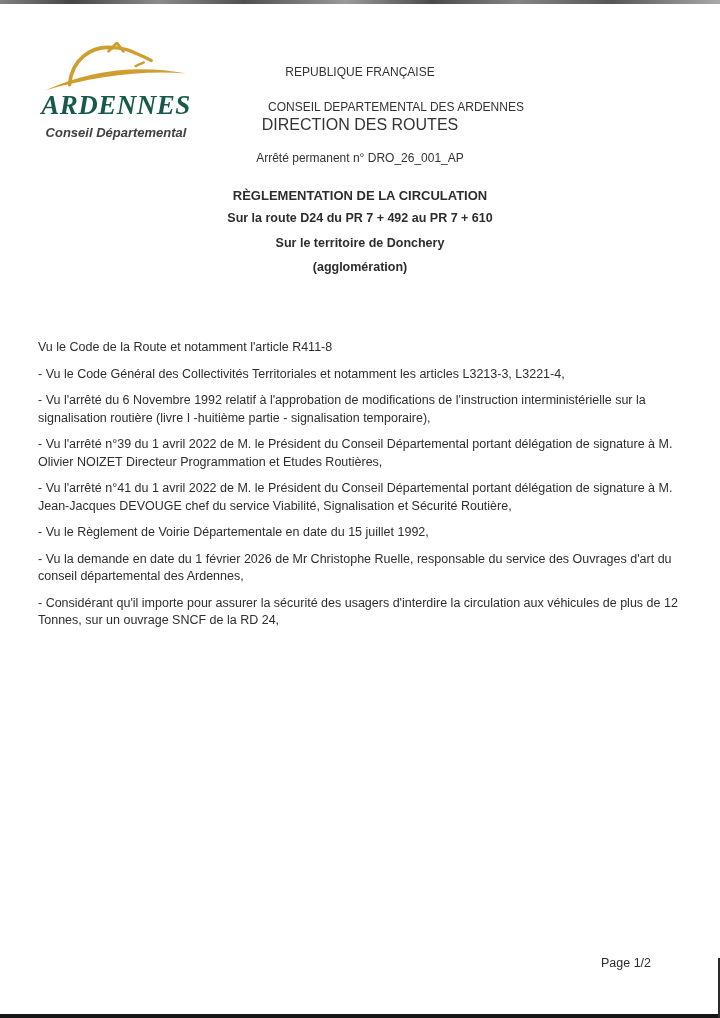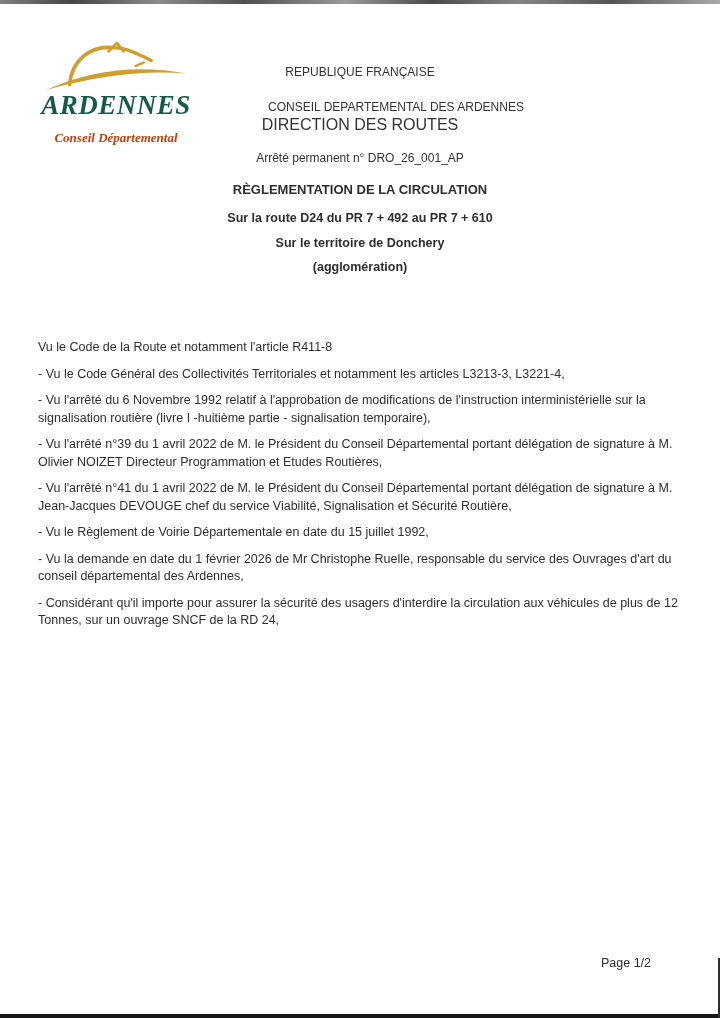--- a/index.html
+++ b/index.html
@@ -26,31 +26,31 @@
   
   .logo{position:absolute;left:36px;top:42px;width:160px;text-align:center;}
   .logo .boar{display:block;margin:0 auto;}
   .logo-name{
     font-family:"Liberation Serif", serif;
     font-style:italic;font-weight:bold;
     font-size:27px;letter-spacing:.5px;
     color:#17594a;line-height:1;margin-top:-2px;
   }
   .logo-sub{
-    font-family:Liberation Serif, serif;
+    font-family:Liberation Sans, sans-serif;
     font-style:italic;font-weight:bold;
-    font-size:13px;color:#c2410c;margin-top:11px;
+    font-size:13px;color:#404040;margin-top:6px;
   }
   
   .center-line{position:absolute;left:0;width:720px;text-align:center;}
   .republic{top:65px;font-size:12px;color:#333;}
   .org1{top:100px;font-size:12px;color:#333;padding-left:36px;}
   .org2{top:116px;font-size:16px;color:#333;}
   .ref{top:151px;font-size:12px;color:#333;}
-  .title1{top:182px;font-size:13px;font-weight:bold;color:#2d2d2d;}
+  .title1{top:188px;font-size:13px;font-weight:bold;color:#2d2d2d;}
   .title2{top:211px;font-size:12.5px;font-weight:bold;color:#2d2d2d;}
   .title3{top:236px;font-size:12.5px;font-weight:bold;color:#2d2d2d;}
   .title4{top:260px;font-size:12.5px;font-weight:bold;color:#2d2d2d;}
   .heading{top:304px;font-size:15px;font-weight:bold;color:#2b2b2b;letter-spacing:.2px;}
   
   .body-text{
     position:absolute;left:38px;top:339px;width:650px;
     font-size:12.5px;line-height:17.5px;color:#2e2e2e;
   }
   .body-text p{margin:0 0 9px 0;}

